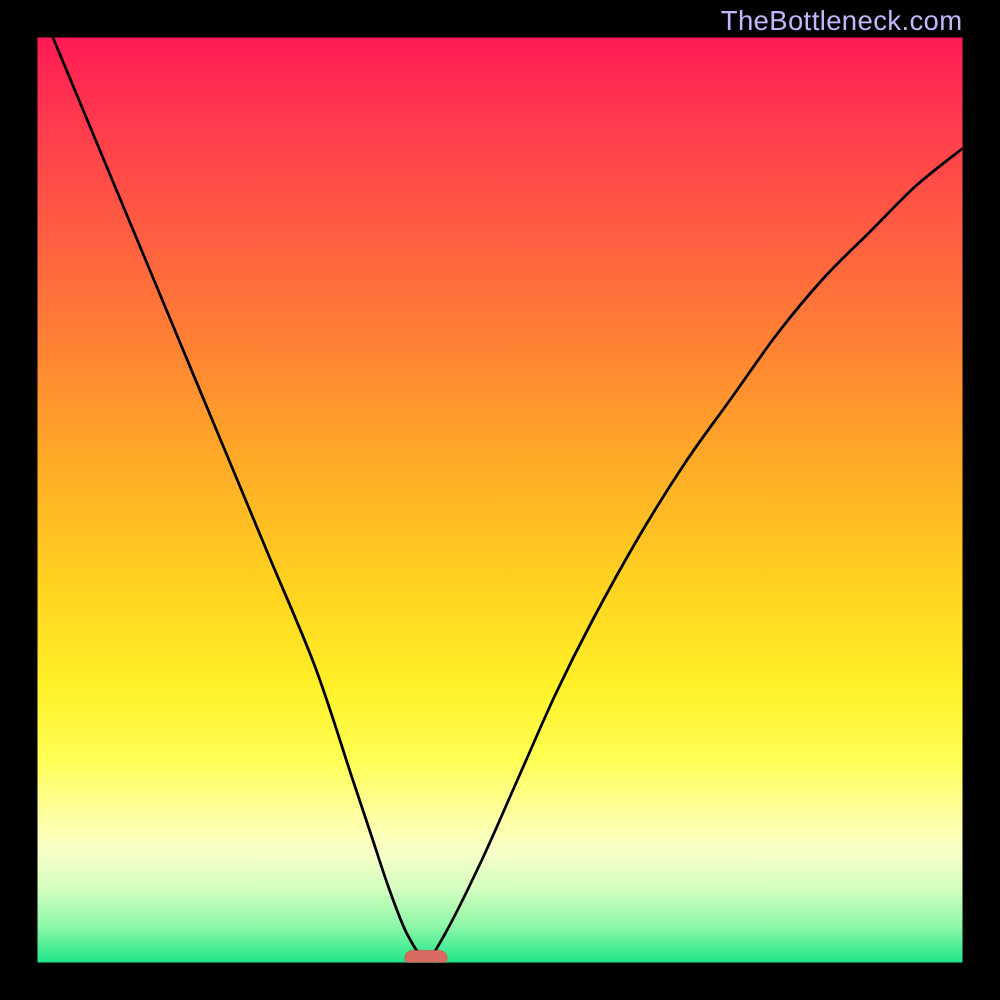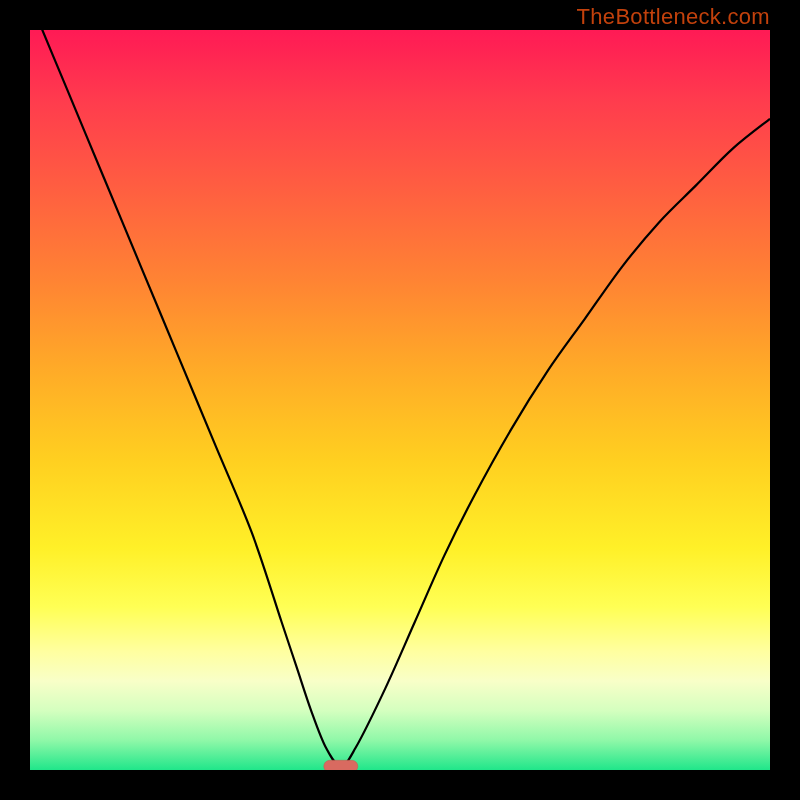--- a/index.html
+++ b/index.html
@@ -39,21 +39,21 @@
       #d4ffbf 92%,
       #8ff8a8 96%,
       #20e68a 100%
     );
     overflow: hidden;
   }
   .watermark {
     position: absolute;
     top: 4px;
     right: 30px;
-    color: #c2410c;
+    color: #c4b5fd;
     font-size: 22px;
     letter-spacing: 0.3px;
     font-weight: 500;
   }
   svg.curve {
     position: absolute;
     top: 0;
     left: 0;
     width: 740px;
     height: 740px;

